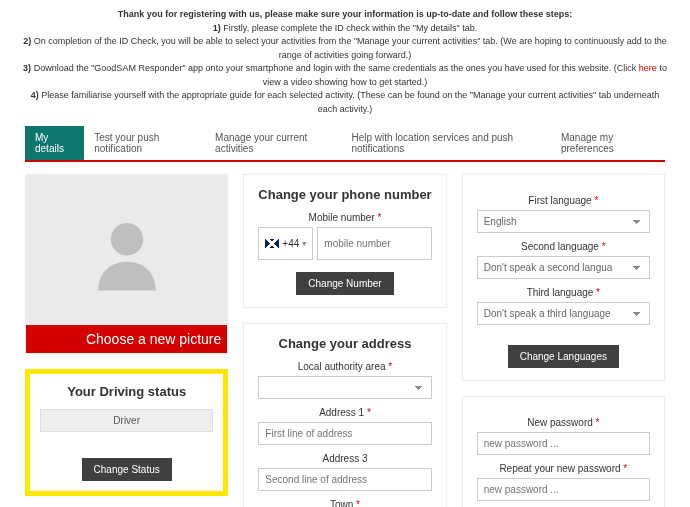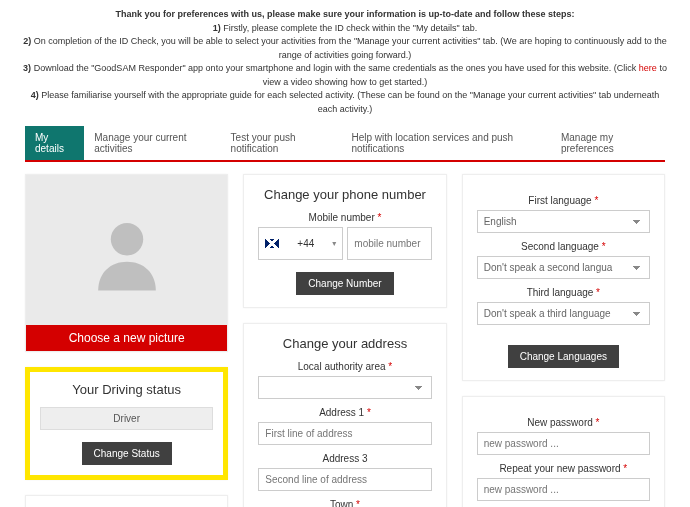--- a/index.html
+++ b/index.html
@@ -6,53 +6,53 @@
 body{background:#fff;font-size:11px;color:#333;width:690px}
 .intro{text-align:center;padding:8px 20px 10px;font-size:9px;line-height:1.5;color:#333}
 .intro b{font-weight:bold}
 .intro a{color:#d40000;text-decoration:none}
 .tabs{display:flex;border-bottom:2px solid #d40000;margin:0 25px;font-size:10px}
 .tab{padding:6px 10px;cursor:pointer;color:#555}
 .tab.active{background:#0f766e;color:#fff}
 .cols{display:flex;gap:15px;padding:12px 25px}
 .col{flex:1;display:flex;flex-direction:column;gap:15px}
 .card{background:#fff;border:1px solid #eee;padding:12px 14px;text-align:center;box-shadow:0 0 2px rgba(0,0,0,.05)}
-.card h3{font-size:13px;font-weight:normal;color:#333;margin-bottom:10px}
+.card h3{font-size:13px;font-weight:bold;color:#333;margin-bottom:10px}
 .label{font-size:10px;color:#333;margin:8px 0 4px;display:block}
 .req::after{content:" *";color:#d40000}
 .btn{background:#404040;color:#fff;border:none;padding:6px 12px;font-size:10px;cursor:pointer;margin-top:6px}
 input[type=text],input[type=password],select{width:100%;padding:5px 6px;border:1px solid #ccc;font-size:10px;color:#666;background:#fff}
-.readonly{background:#eee;border:1px solid #ddd;padding:5px;font-size:10px;color:#555;margin-bottom:6px}
+.readonly{background:#eee;border:1px solid #ddd;padding:5px;font-size:10px;color:#555;margin-bottom:20px}
 .pic-card{padding:0;border:1px solid #eee}
 .pic-ph{background:#eaeaea;height:150px;display:flex;align-items:center;justify-content:center}
 .pic-ph svg{width:90px;height:90px;fill:#bfbfbf}
-.pic-bar{background:#d40000;color:#fff;font-size:12px;padding:6px;text-align:center;cursor:pointer}
+.pic-bar{background:#d40000;color:#fff;font-size:14px;padding:6px;text-align:right;cursor:pointer}
 .hl{border:5px solid #ffe600;padding:10px}
 .phone-row{display:flex;gap:4px;margin-bottom:6px}
-.flag{border:1px solid #ccc;padding:10px 6px;font-size:10px;display:flex;align-items:center;gap:18px;background:#fff}
+.flag{border:1px solid #ccc;padding:10px 6px;font-size:10px;display:flex;align-items:center;gap:3px;background:#fff}
 .flag-ic{display:inline-block;width:14px;height:9px;background:linear-gradient(#012169,#012169);position:relative;overflow:hidden}
 .flag-ic::before{content:"";position:absolute;inset:0;background:linear-gradient(45deg,transparent 42%,#fff 42%,#fff 58%,transparent 58%),linear-gradient(-45deg,transparent 42%,#fff 42%,#fff 58%,transparent 58%),linear-gradient(45deg,transparent 46%,#C8102E 46%,#C8102E 54%,transparent 54%),linear-gradient(-45deg,transparent 46%,#C8102E 46%,#C8102E 54%,transparent 54%)}
 .phone-row input{flex:1}
 select{appearance:none;background-image:linear-gradient(45deg,transparent 50%,#888 50%),linear-gradient(135deg,#888 50%,transparent 50%);background-position:calc(100% - 12px) center,calc(100% - 8px) center;background-size:4px 4px,4px 4px;background-repeat:no-repeat;padding-right:11px}
 </style>
 </head>
 <body>
 
 <div class="intro">
-  <div><b>Thank you for preferences with us, please make sure your information is up-to-date and follow these steps:</b></div>
+  <div><b>Thank you for registering with us, please make sure your information is up-to-date and follow these steps:</b></div>
   <div><b>1)</b><span> Firstly, please complete the ID check within the "My details" tab.</span></div>
   <div><b>2)</b><span> On completion of the ID Check, you will be able to select your activities from the "Manage your current activities" tab. (We are hoping to continuously add to the range of activities going forward.)</span></div>
   <div><b>3)</b><span> Download the "GoodSAM Responder" app onto your smartphone and login with the same credentials as the ones you have used for this website. (Click </span><a href="#">here</a><span> to view a video showing how to get started.)</span></div>
   <div><b>4)</b><span> Please familiarise yourself with the appropriate guide for each selected activity. (These can be found on the "Manage your current activities" tab underneath each activity.)</span></div>
 </div>
 
 <div class="tabs">
   <div class="tab active">My details</div>
+  <div class="tab">Test your push notification</div>
   <div class="tab">Manage your current activities</div>
-  <div class="tab">Test your push notification</div>
   <div class="tab">Help with location services and push notifications</div>
   <div class="tab">Manage my preferences</div>
 </div>
 
 <div class="cols">
   <div class="col">
     <div class="card pic-card">
       <div class="pic-ph">
         <svg viewBox="0 0 100 100">
             <circle cx="50" cy="38" r="18"></circle>

